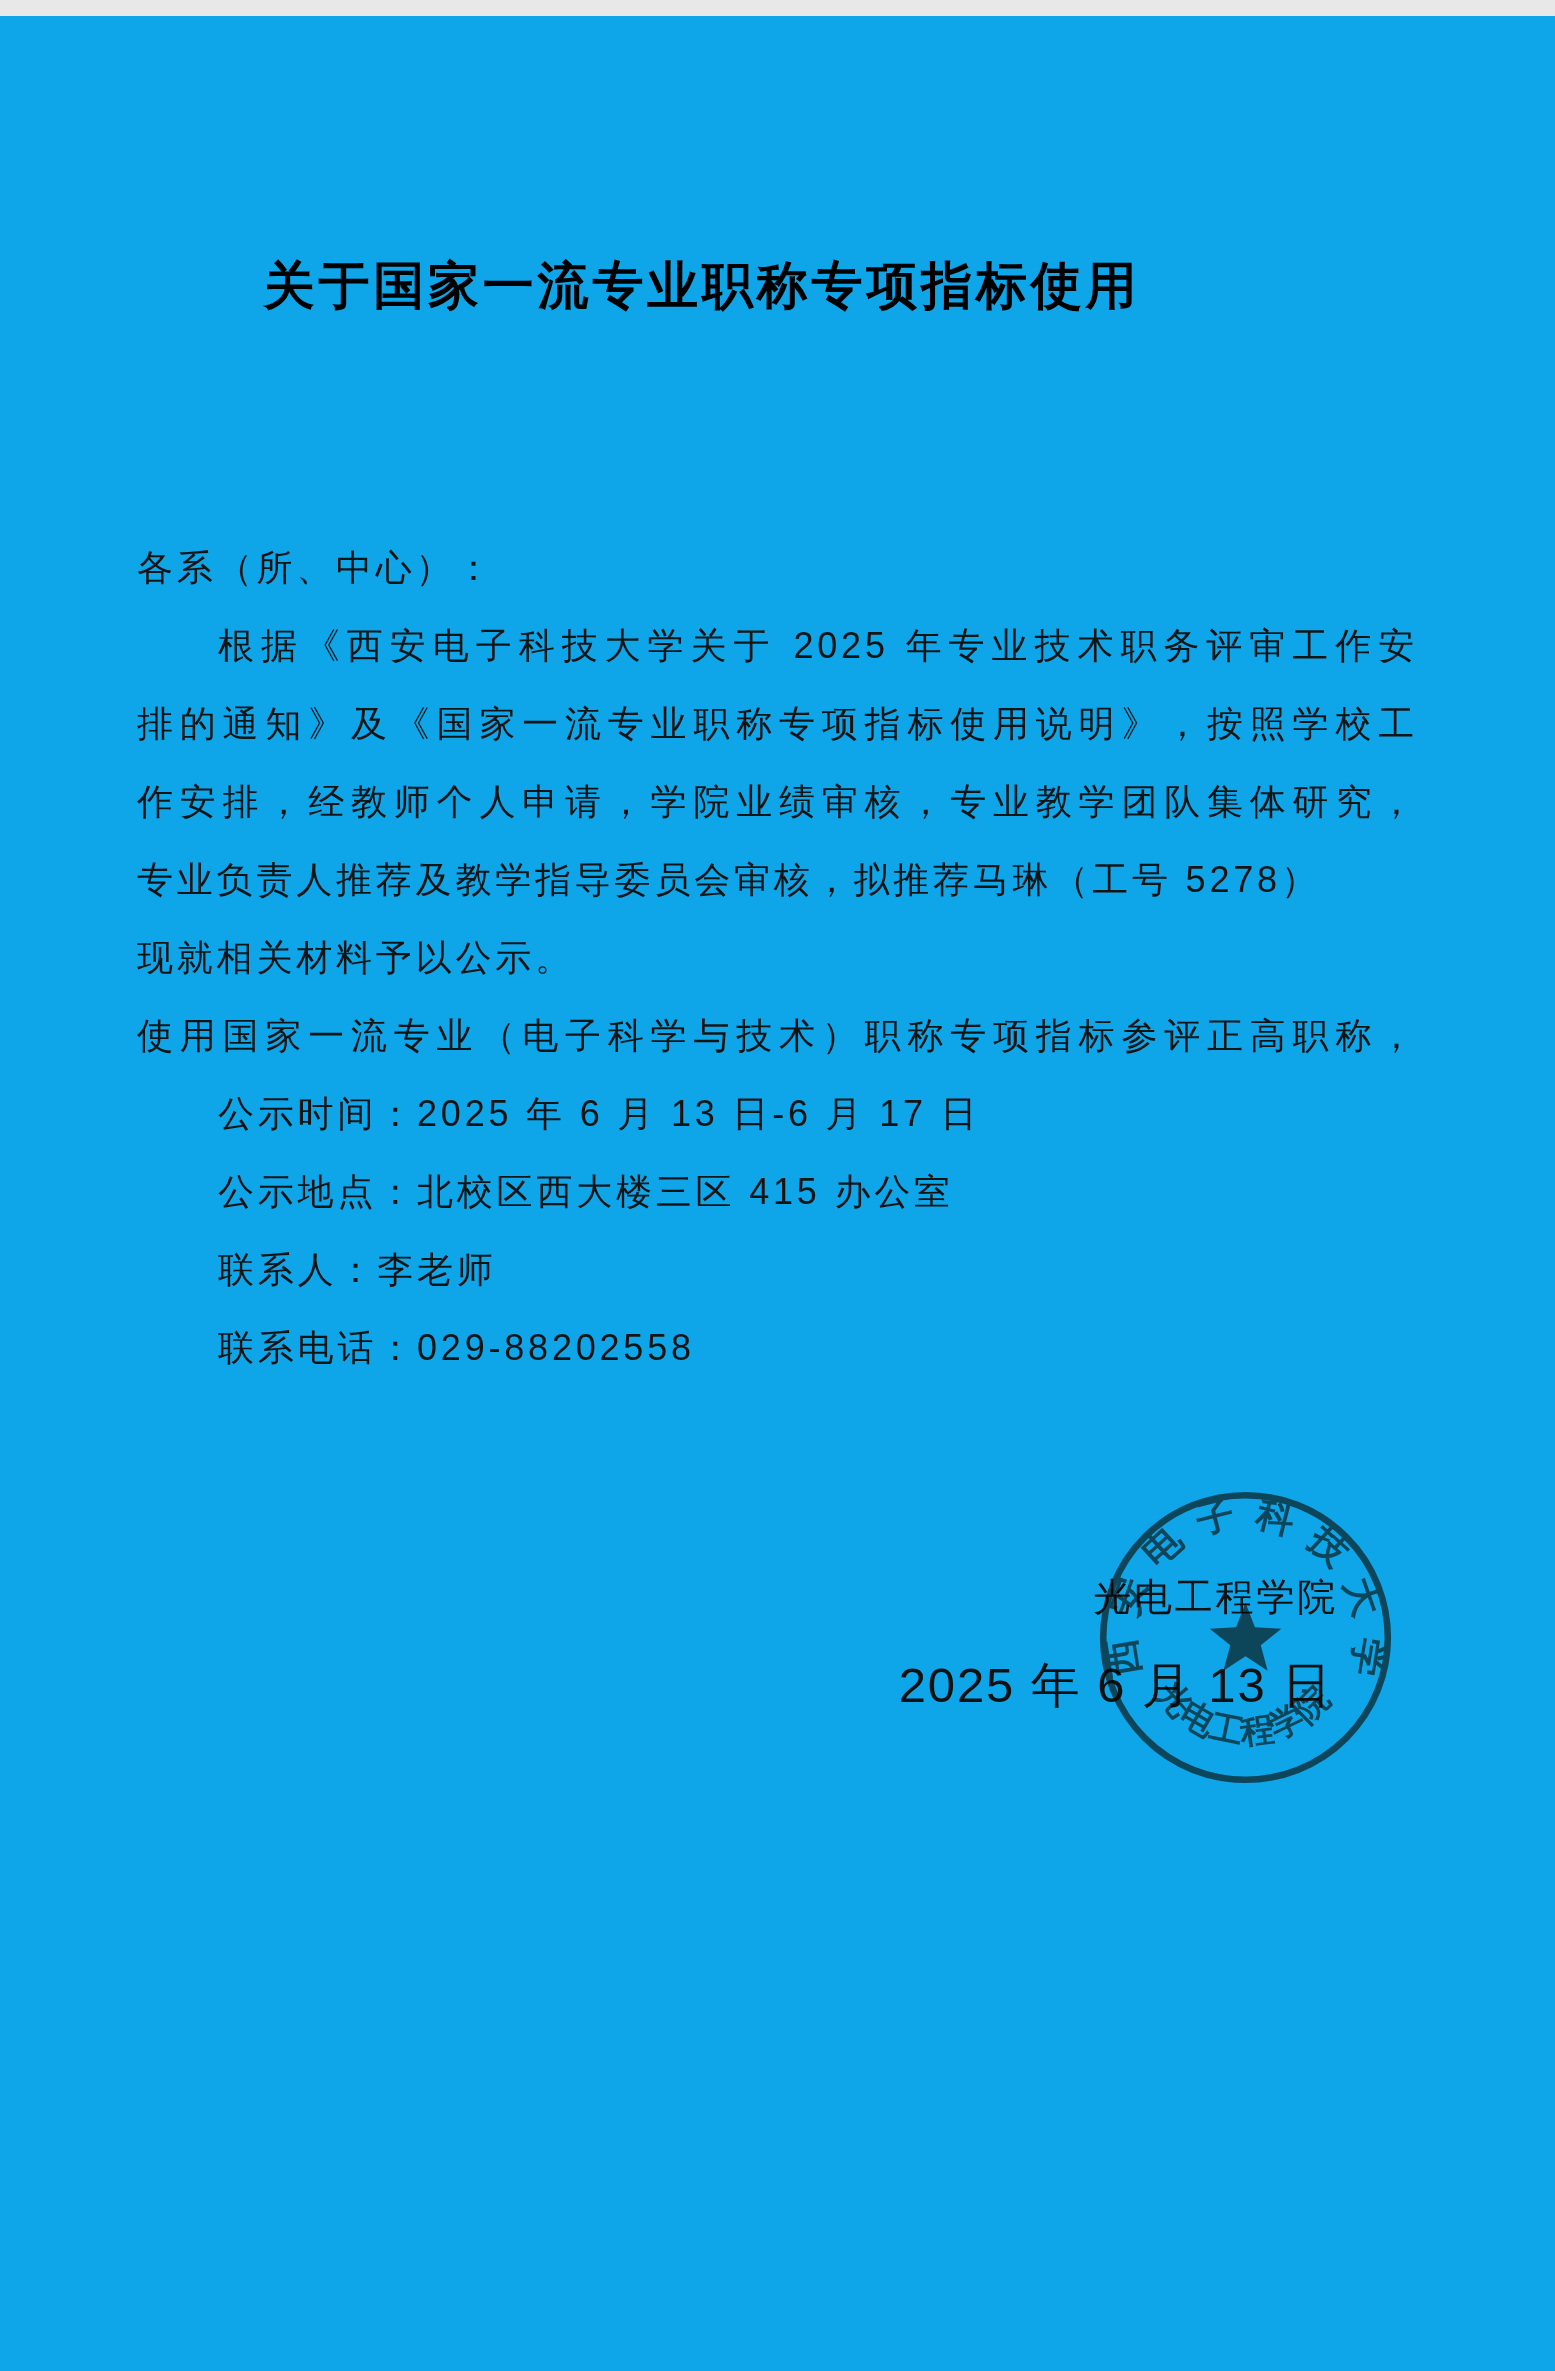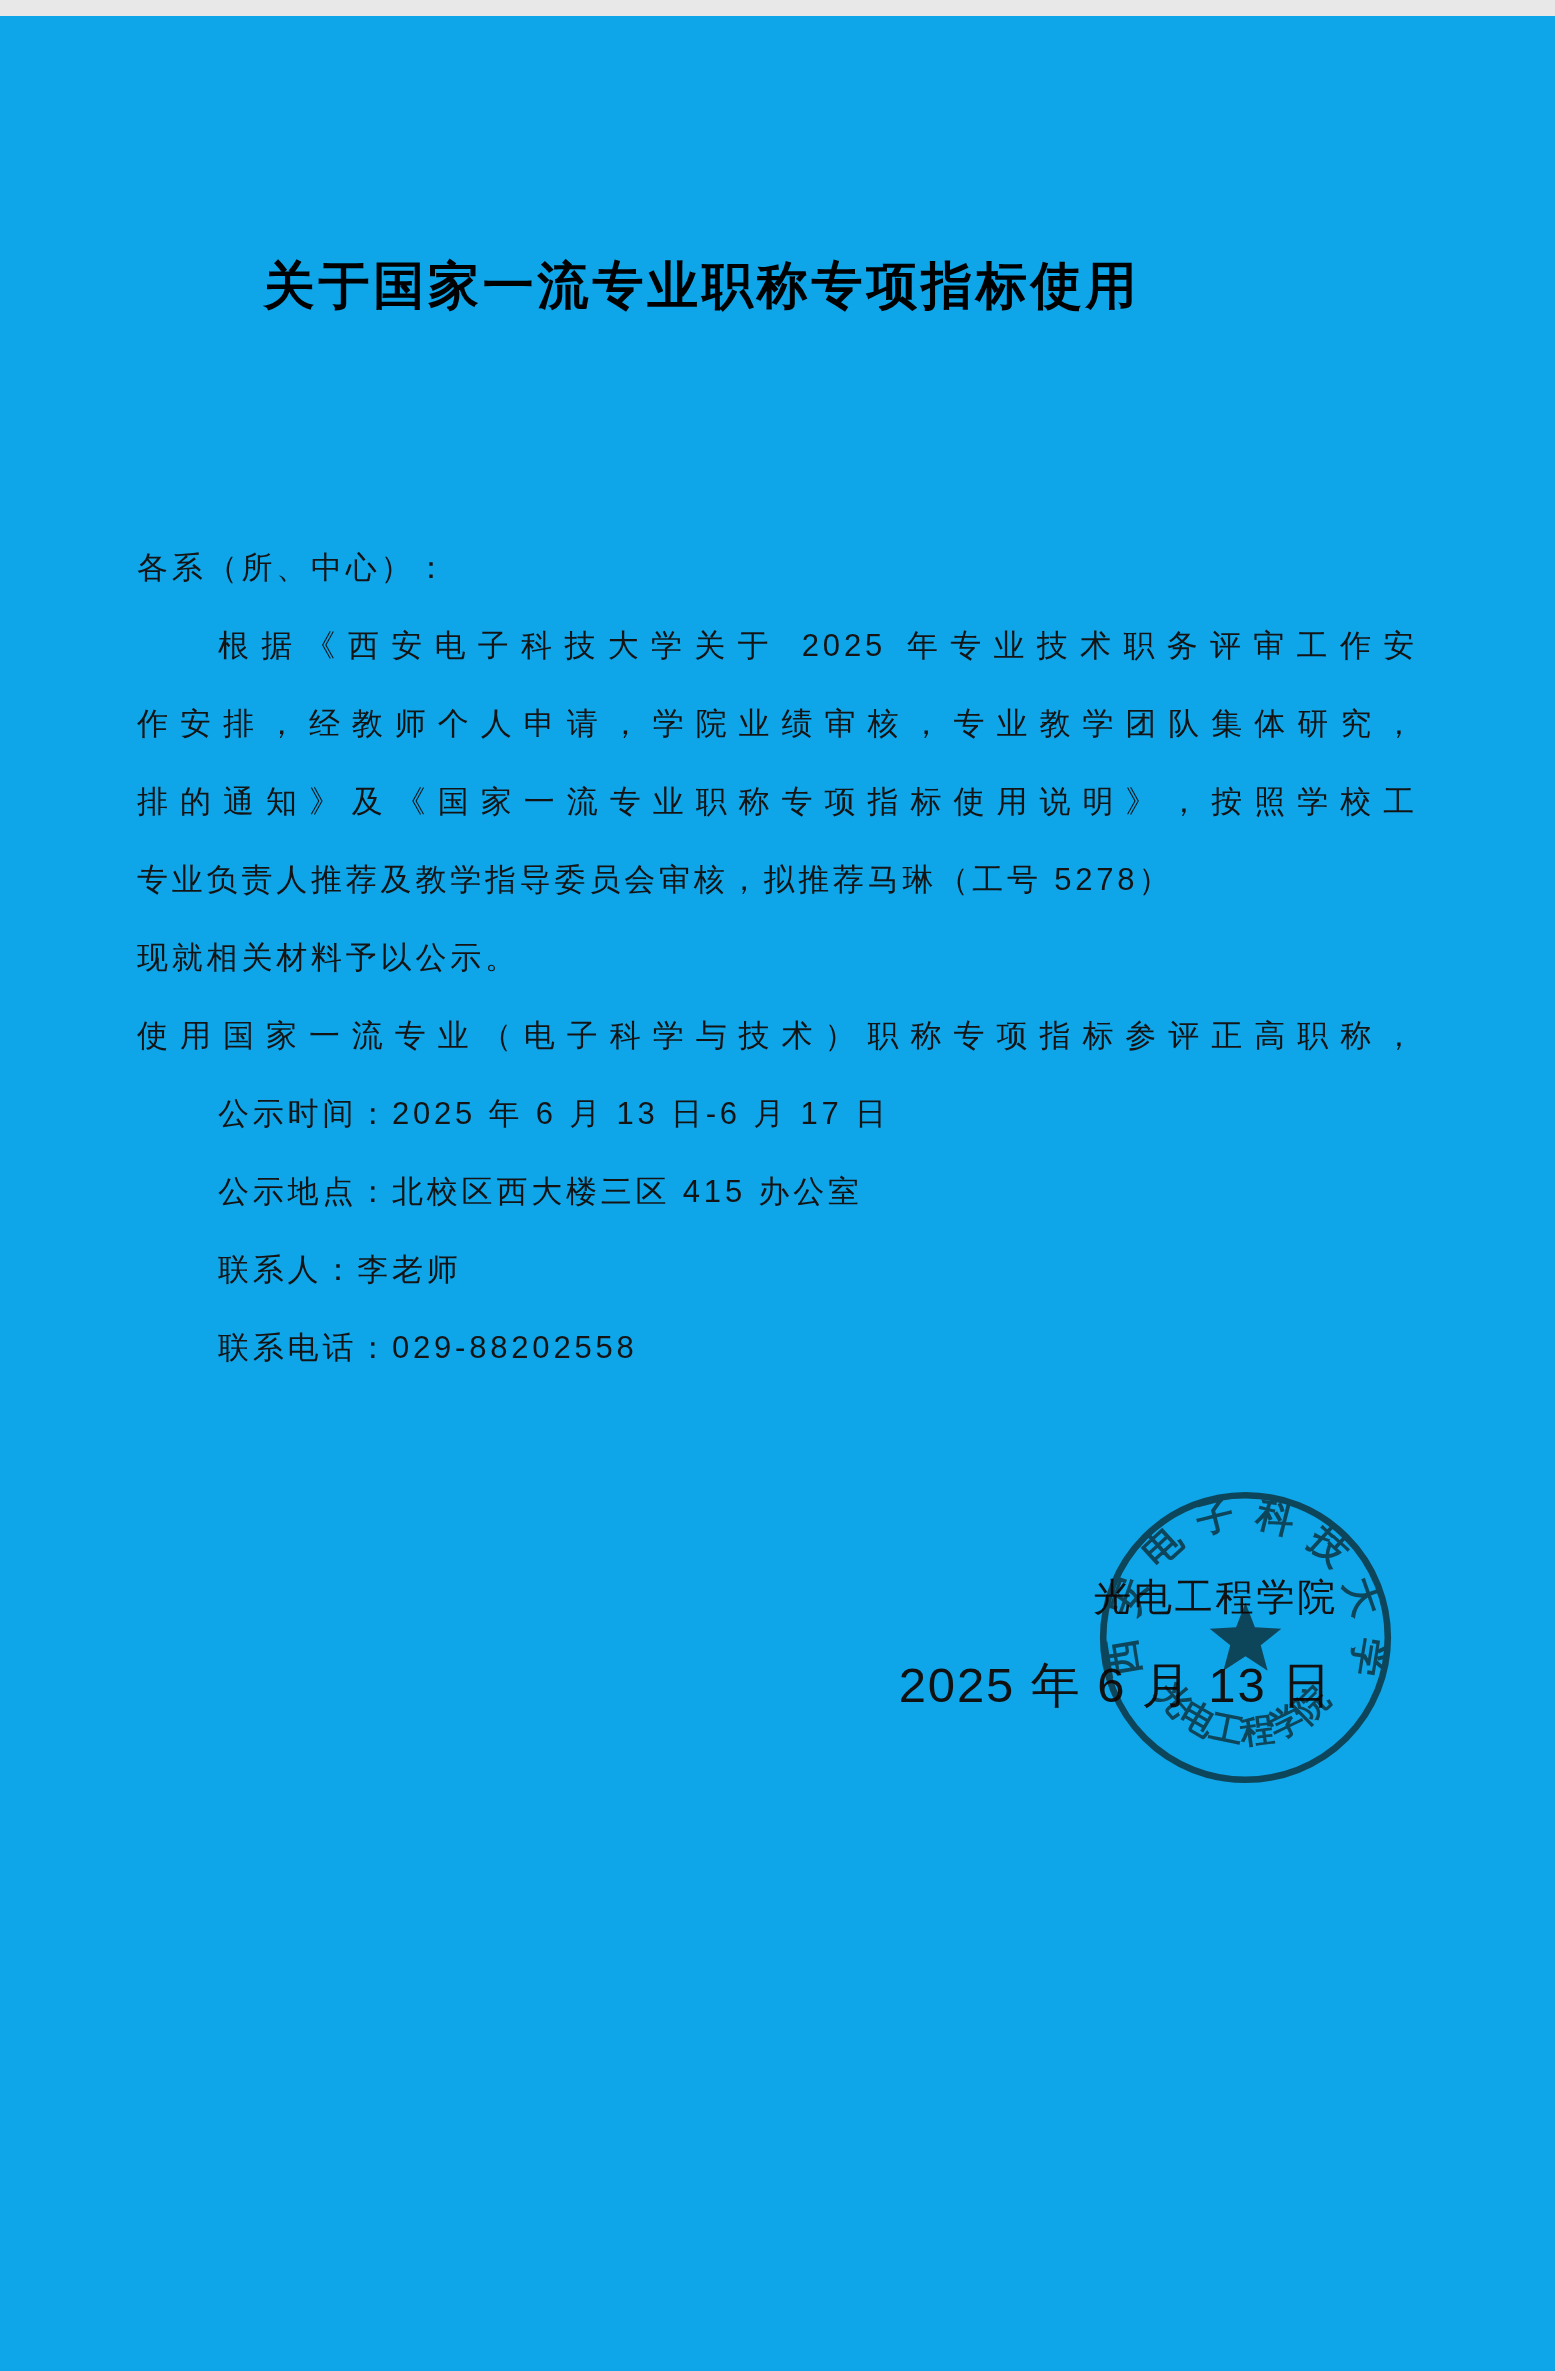--- a/index.html
+++ b/index.html
@@ -33,21 +33,21 @@
   }
   .body-block {
     position: absolute;
     top: 527px;
     left: 137px;
     width: 1281px;
   }
   .body-line {
     height: 78px;
     line-height: 49px;
-    font-size: 31px;
+    font-size: 36px;
     letter-spacing: 3.8px;
     white-space: nowrap;
     color: #141414;
   }
   .body-line.stretch {
     white-space: normal;
     text-align: justify;
     text-align-last: justify;
   }
   .body-line.indent { text-indent: 81px; }
@@ -92,22 +92,22 @@
 
 <div class="page">
 
   <div class="title-block">
     <div class="title-line">关于国家一流专业职称专项指标使用</div>
   </div>
 
   <div class="body-block">
     <div class="body-line">各系（所、中心）：</div>
     <div class="body-line indent stretch">根据《西安电子科技大学关于 2025 年专业技术职务评审工作安</div>
+    <div class="body-line stretch">排的通知》及《国家一流专业职称专项指标使用说明》，按照学校工</div>
     <div class="body-line stretch">作安排，经教师个人申请，学院业绩审核，专业教学团队集体研究，</div>
-    <div class="body-line stretch">排的通知》及《国家一流专业职称专项指标使用说明》，按照学校工</div>
     <div class="body-line">专业负责人推荐及教学指导委员会审核，拟推荐马琳（工号 5278）</div>
     <div class="body-line">现就相关材料予以公示。</div>
     <div class="body-line stretch">使用国家一流专业（电子科学与技术）职称专项指标参评正高职称，</div>
     <div class="body-line indent">公示时间：2025 年 6 月 13 日-6 月 17 日</div>
     <div class="body-line indent">公示地点：北校区西大楼三区 415 办公室</div>
     <div class="body-line indent">联系人：李老师</div>
     <div class="body-line indent">联系电话：029-88202558</div>
   </div>
 
   <div class="signature-line">光电工程学院</div>

